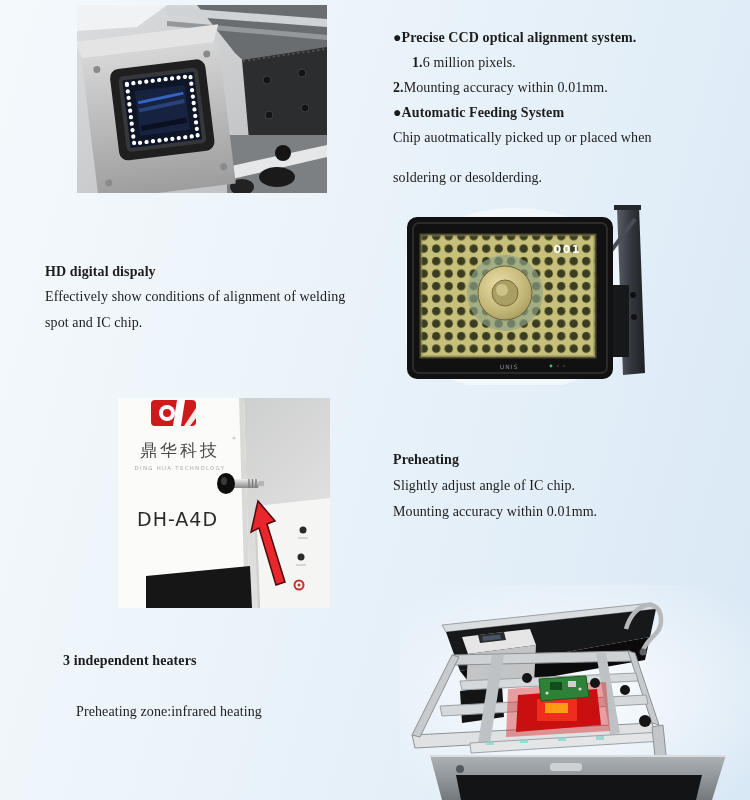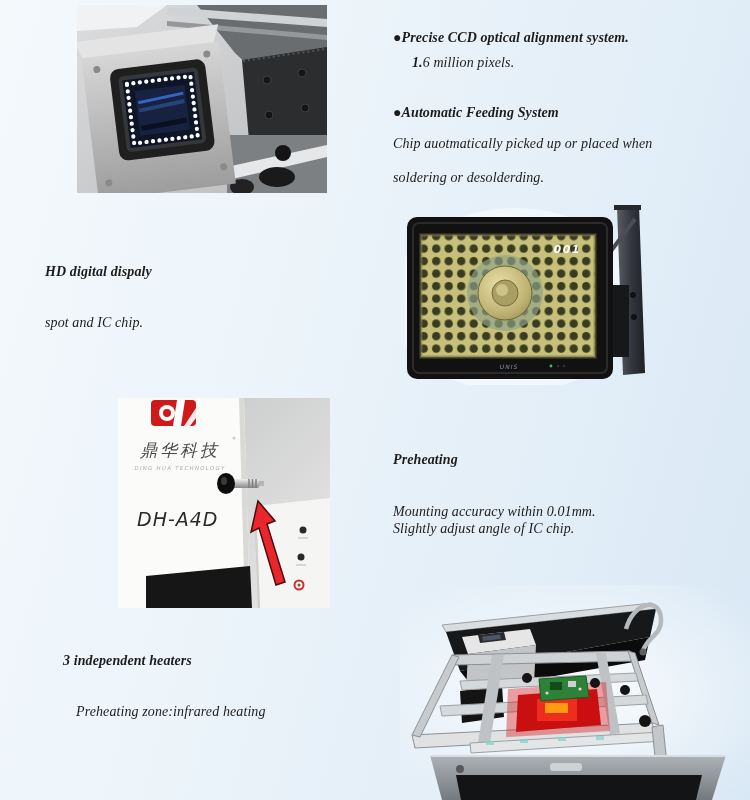--- a/index.html
+++ b/index.html
@@ -3,21 +3,20 @@
 <meta charset="utf-8">
 <style>
   html,body{margin:0;padding:0;}
   .page{
     position:relative;
     width:750px;height:800px;
     overflow:hidden;
     background:linear-gradient(105deg,#f4f9fc 0%,#ecf4fa 38%,#d9e8f5 100%);
     font-family:"Liberation Serif","DejaVu Serif",serif;
     color:#1c1c1c;
-    font-style:italic;
   }
   .tline{position:absolute;font-size:14px;white-space:nowrap;letter-spacing:.1px;}
   .b{font-weight:bold;}
   .photo{position:absolute;}
   svg{display:block;}
   svg text{font-family:"DejaVu Sans","Liberation Sans",sans-serif;}
 </style>
 </head>
 <body>
 
@@ -68,25 +67,27 @@
         <rect x="59" y="84" width="50" height="45" fill="#16223f"></rect>
         <line x1="61" y1="96" x2="107" y2="92" stroke="#3a6fd8" stroke-width="3" opacity=".85"></line>
         <line x1="61" y1="104" x2="107" y2="100" stroke="#28427a" stroke-width="4"></line>
         <line x1="61" y1="122" x2="107" y2="119" stroke="#0a101f" stroke-width="5"></line>
       </g>
     </svg>
   </div>
 
   <div class="tline b" style="left:393px;top:30px;">●Precise CCD optical alignment system.</div>
   <div class="tline" style="left:412px;top:55px;"><span class="b">1.</span><span>6 million pixels.</span></div>
+  <div class="tline" style="left:393px;top:80px;"><span class="b">2.</span><span>Mounting accuracy within 0.01mm.</span></div>
   <div class="tline b" style="left:393px;top:105px;">●Automatic Feeding System</div>
-  <div class="tline" style="left:393px;top:136px;text-align:right;">Chip auotmatically picked up or placed when</div>
+  <div class="tline" style="left:393px;top:130px;text-align:right;">Chip auotmatically picked up or placed when</div>
   <div class="tline" style="left:393px;top:155px;margin-top:15px;">soldering or desolderding.</div>
 
   <div class="tline b" style="left:45px;top:264px;">HD digital dispaly</div>
+  <div class="tline" style="left:45px;top:289px;">Effectively show conditions of alignment of welding</div>
   <div class="tline" style="left:45px;top:315px;">spot and IC chip.</div>
 
   <div class="photo" style="left:405px;top:205px;">
     <svg width="250" height="180" viewBox="0 0 250 180">
       <defs>
         <pattern id="dotsB" width="12.5" height="12.5" patternUnits="userSpaceOnUse">
           <circle cx="6.2" cy="6.2" r="4.2" fill="#3a3c22"></circle>
         </pattern>
         <radialGradient id="knobG" cx=".4" cy=".35" r=".9">
           <stop offset="0" stop-color="#ecdfa6"></stop>
@@ -178,21 +179,21 @@
       <circle cx="181" cy="187" r="4.5" fill="none" stroke="#c2332f" stroke-width="2"></circle>
       <circle cx="181" cy="187" r="1.5" fill="#c2332f"></circle>
 
       <polygon points="28,178 132,168 134,210 28,210" fill="#161616"></polygon>
 
       <path d="M140,103 L157,123 L149,126 L167,184 L158,187 L141,130 L133,134 Z" fill="#e8262b" stroke="#4a0c0c" stroke-width="1.5"></path>
     </svg>
   </div>
 
   <div class="tline b" style="left:393px;top:452px;">Preheating</div>
-  <div class="tline" style="left:393px;top:478px;margin-top:43px;">Slightly adjust angle of IC chip.</div>
+  <div class="tline" style="left:393px;top:478px;">Slightly adjust angle of IC chip.</div>
   <div class="tline" style="left:393px;top:504px;">Mounting accuracy within 0.01mm.</div>
 
   <div class="tline b" style="left:63px;top:653px;">3 independent heaters</div>
   <div class="tline" style="left:76px;top:704px;">Preheating zone:infrared heating</div>
 
   <div class="photo" style="left:400px;top:585px;">
     <svg width="350" height="215" viewBox="0 0 350 215">
       <defs>
         <linearGradient id="baseG" x1="0" y1="0" x2="0" y2="1">
           <stop offset="0" stop-color="#aeb3b7"></stop>

